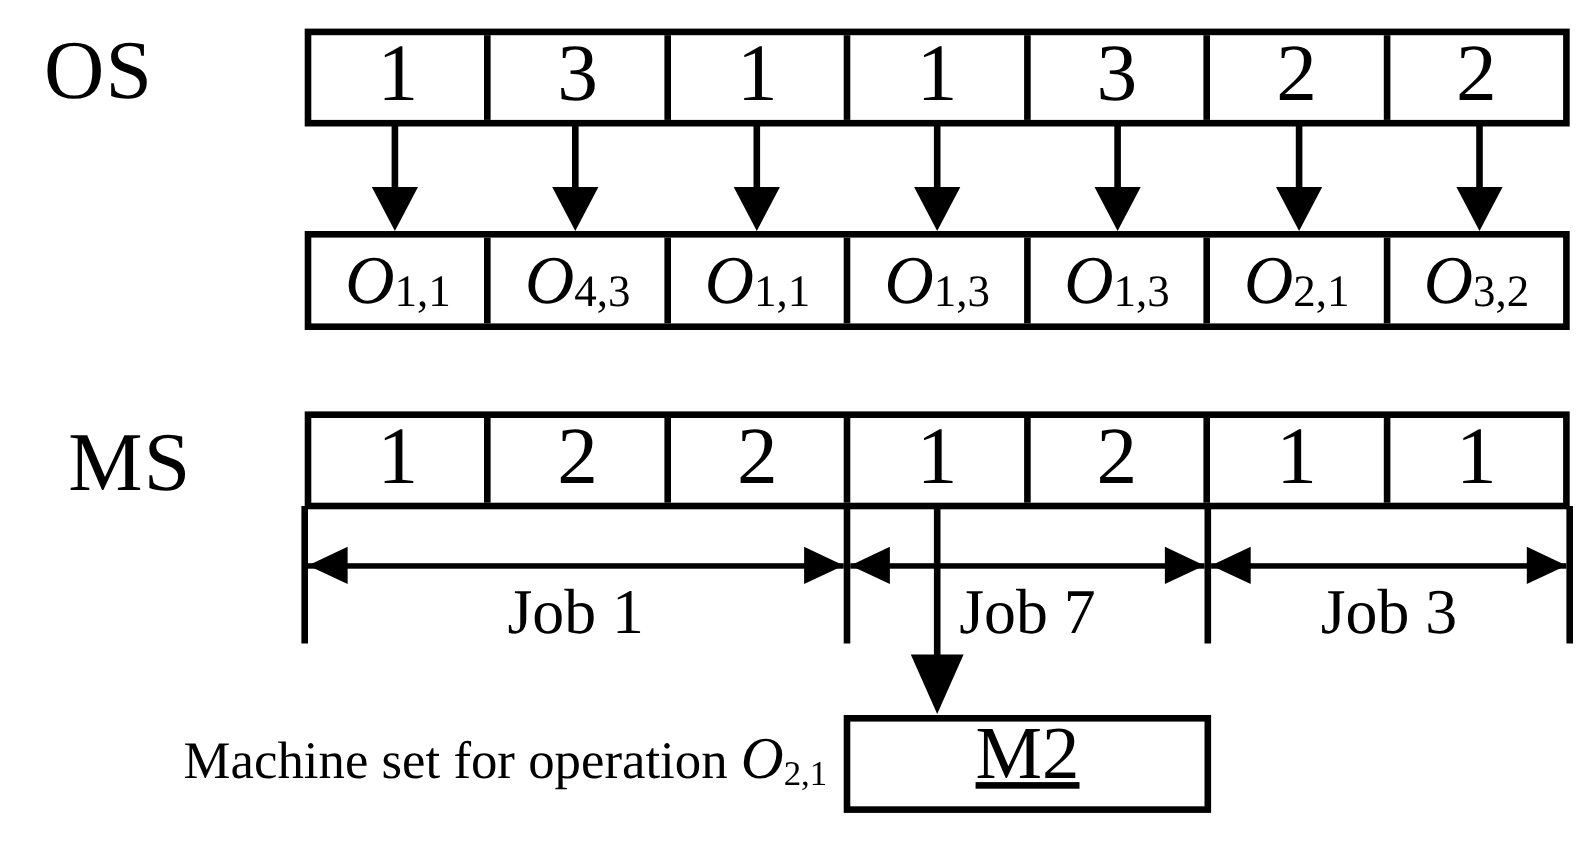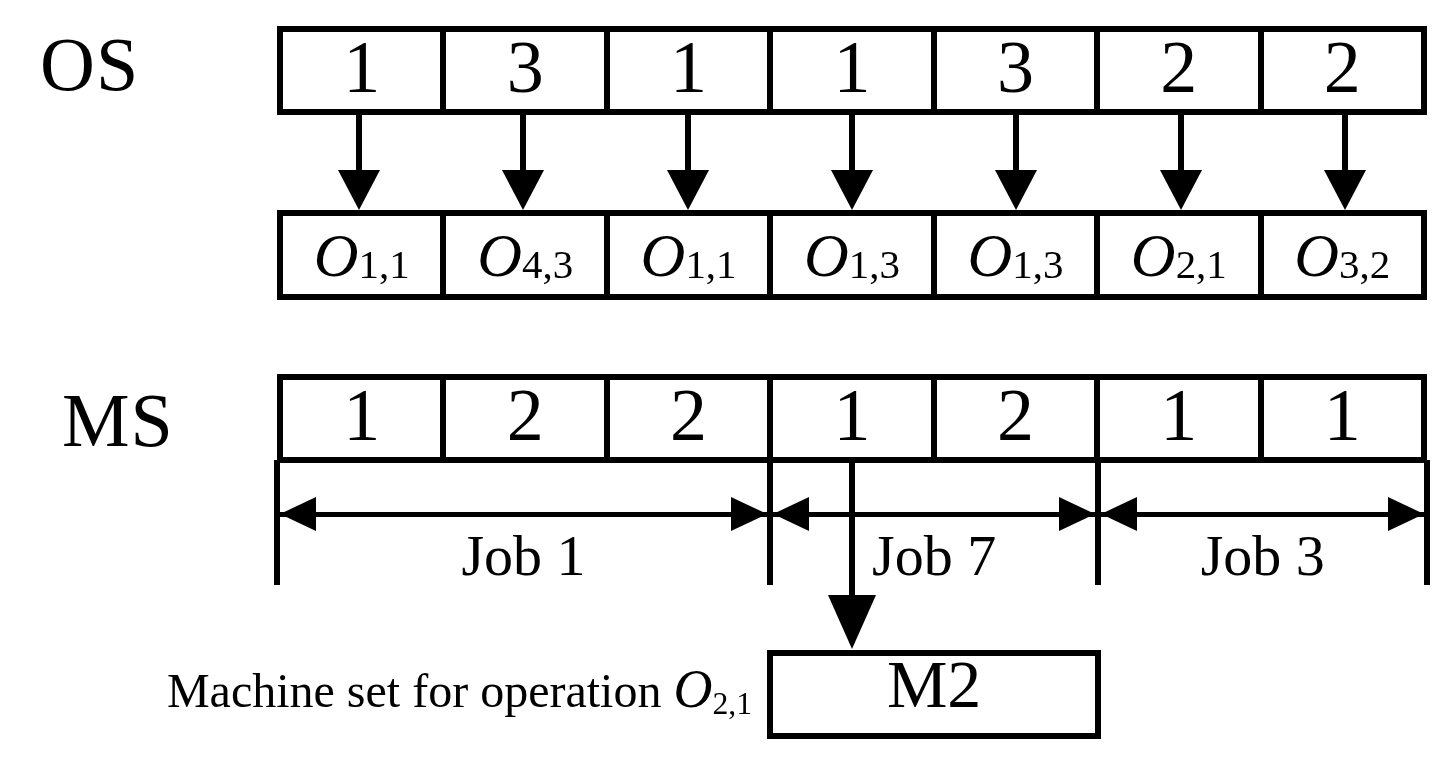--- a/index.html
+++ b/index.html
@@ -95,20 +95,21 @@
     border: 6px solid var(--ink);
     box-sizing: border-box;
     background: var(--bg);
   }
   #machine-box .cell {
     flex: 1 1 0;
     border-right: 6px solid var(--ink);
     display: flex; align-items: center; justify-content: center;
     font-size: 68px;
     padding-bottom: 20px;
+    text-decoration: underline;
   }
   #machine-box .cell:last-child { border-right: none; }
 
   #caption {
     position: absolute;
     left: 60px; width: 692px;
     top: 659px;
     text-align: right;
     font-size: 48px;
     line-height: 60px;

